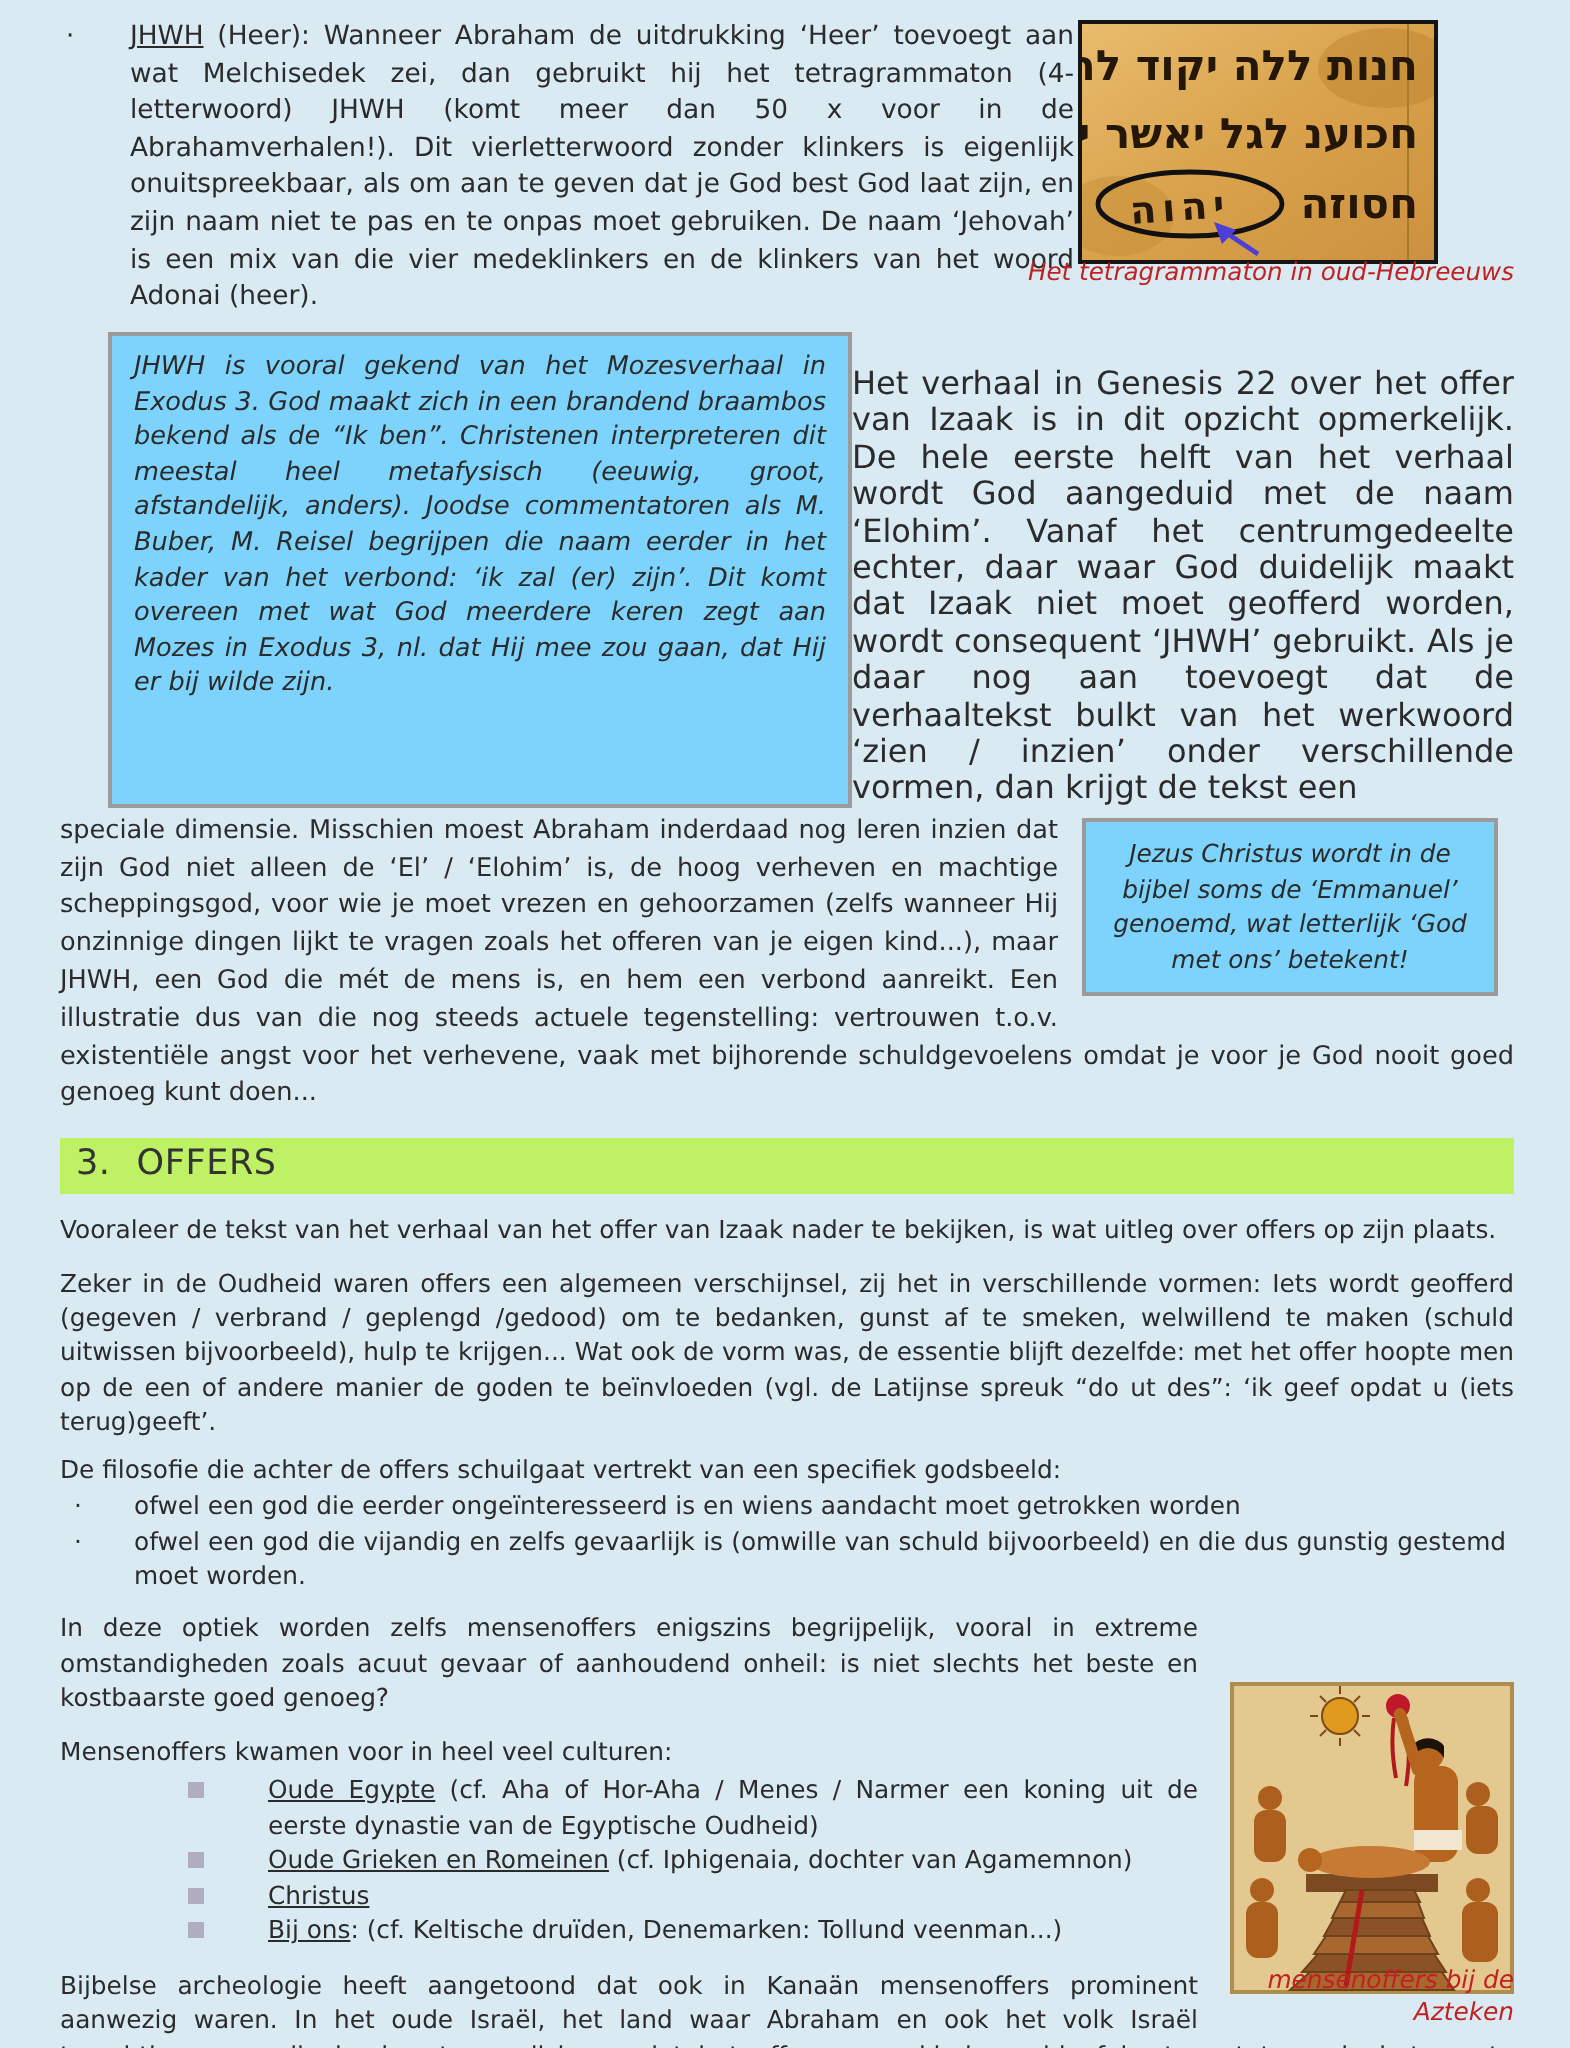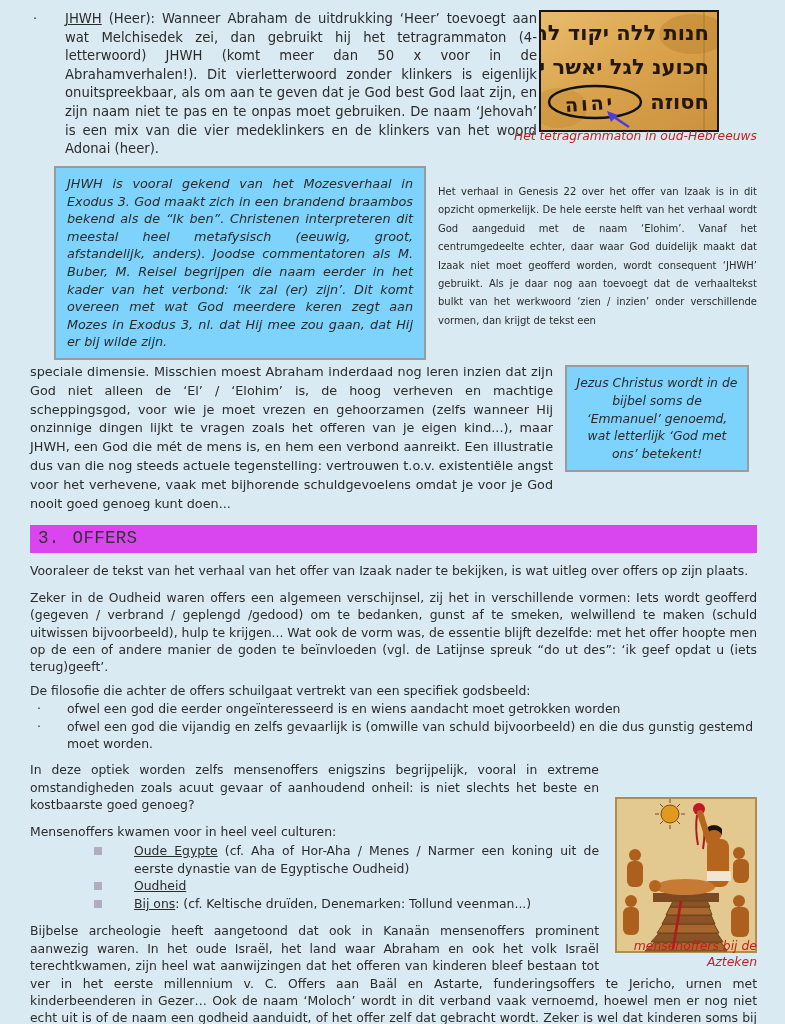--- a/index.html
+++ b/index.html
@@ -19,31 +19,31 @@
   .tetra-col{flex:none;width:218px;height:152px;position:relative;}
   .tetra-svg{display:block;width:176px;height:118px;border:2px solid #151515;}
   .tetra-caption{position:absolute;top:119px;right:0;white-space:nowrap;
     font-style:italic;font-size:12.3px;color:#c22121;}
 
   
   .mid-row{display:flex;margin-top:4px;}
   .note-box{background:#7dd3fc;border:2px solid #9b9b9b;box-sizing:border-box;}
   .exodus-box{flex:none;width:372px;margin-left:24px;padding:7px 11px;
     font-style:italic;font-size:12.8px;line-height:17.6px;text-align:justify;}
-  .genesis-para{flex:1;margin-left:12px;padding-top:17px;
-    font-size:10px;line-height:18.4px;text-align:justify;}
+  .genesis-para{flex:1;padding-top:17px;
+    font-size:16px;line-height:18.4px;text-align:justify;}
 
   
   .cont-wrap{margin-top:3px;font-size:12.8px;line-height:18.8px;text-align:justify;}
-  .emmanuel-box{float:right;width:184px;margin:2px 8px 4px 12px;padding:7px 9px;
+  .emmanuel-box{float:right;width:208px;margin:2px 8px 4px 12px;padding:7px 9px;
     font-style:italic;font-size:12.4px;line-height:17.8px;text-align:center;}
 
   
-  .section-heading{margin-top:12px;background:#d946ef;padding:3px 8px 5px;
-    font-size:17.5px;color:#333;letter-spacing:.3px;font-family:Liberation Mono, monospace;}
+  .section-heading{margin-top:12px;background:#bef264;padding:3px 8px 5px;
+    font-size:17.5px;color:#333;letter-spacing:.3px;}
   .heading-num{margin-right:13px;}
 
   
   .body-p{margin:9px 0 0;font-size:12.4px;line-height:17.4px;text-align:justify;}
   .tight{margin-top:6px;}
 
   .god-list{margin:1px 0 0;padding:0;list-style:none;}
   .god-list li{display:flex;font-size:12.4px;line-height:17.4px;}
   .god-marker{flex:none;width:30px;padding-left:7px;}
   .god-text{flex:1;text-align:justify;padding-right:4px;}
@@ -184,21 +184,24 @@
     </figure>
 
     <p class="body-p">In deze optiek worden zelfs mensenoffers enigszins begrijpelijk, vooral in extreme omstandigheden zoals acuut gevaar of  aanhoudend onheil:  is niet slechts het beste en kostbaarste goed genoeg?</p>
     <p class="body-p">Mensenoffers kwamen voor in heel veel culturen:</p>
 
     <ul class="culture-list">
       <li>
         <span class="sq"></span><span class="u">Oude Egypte</span><span> (cf. Aha of Hor-Aha / Menes / Narmer een koning uit de eerste dynastie van de Egyptische  Oudheid)</span>
       </li>
       <li>
-        <span class="sq"></span><span class="u">Oudheid</span><span></span>
+        <span class="sq"></span><span class="u">Oude Grieken en Romeinen</span><span> (cf. Iphigenaia, dochter van Agamemnon)</span>
+      </li>
+      <li>
+        <span class="sq"></span><span class="u">Christus</span><span></span>
       </li>
       <li>
         <span class="sq"></span><span class="u">Bij ons</span><span>: (cf. Keltische  druïden,  Denemarken:  Tollund  veenman...)</span>
       </li>
     </ul>
 
     <p class="body-p" style="margin-top:10px;">Bijbelse archeologie heeft aangetoond dat ook in Kanaän mensenoffers prominent aanwezig waren. In het oude  Israël, het land  waar  Abraham  en  ook het  volk  Israël terechtkwamen, zijn heel wat aanwijzingen dat het offeren van kinderen bleef bestaan tot ver in het eerste millennium  v. C.  Offers aan Baäl en Astarte, funderingsoffers te Jericho,  urnen  met  kinderbeenderen  in Gezer… Ook  de  naam  ‘Moloch’  wordt  in  dit verband vaak vernoemd, hoewel men er nog niet echt uit is of de naam een godheid  aanduidt,  of het offer zelf dat gebracht wordt. Zeker is wel dat kinderen soms bij speciale  gelegenheden  in de vurige  muil van een afgodsbeeld werden gegooid...</p>
   </div>
 
 </div>

